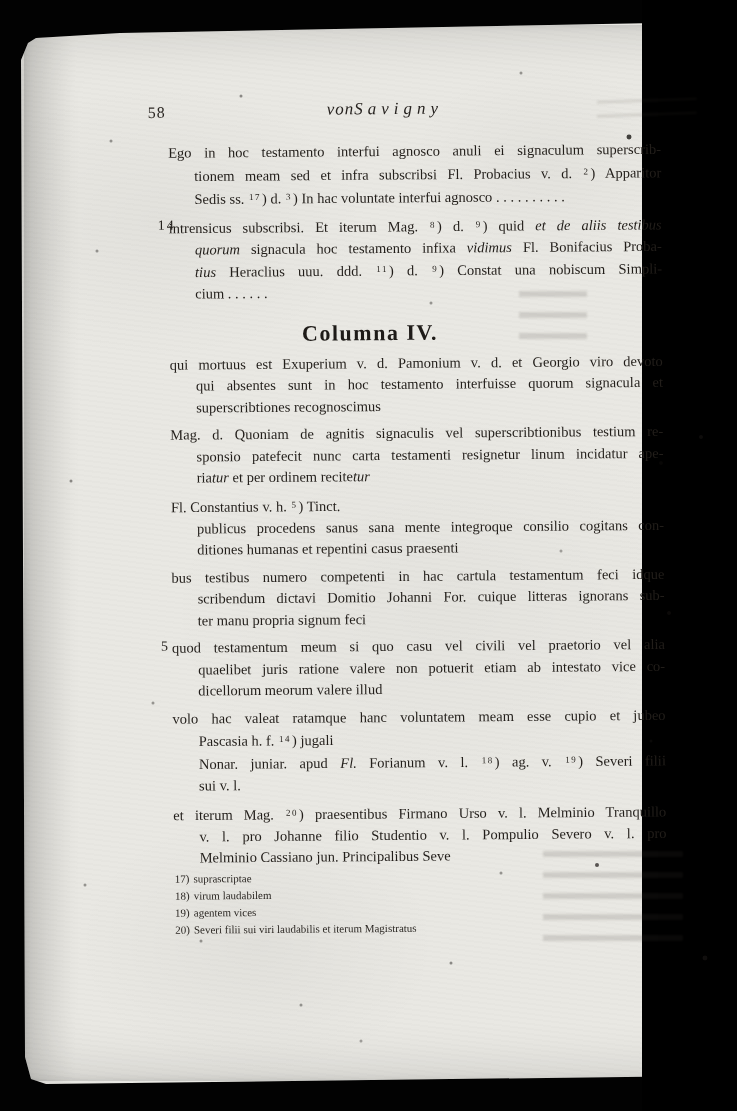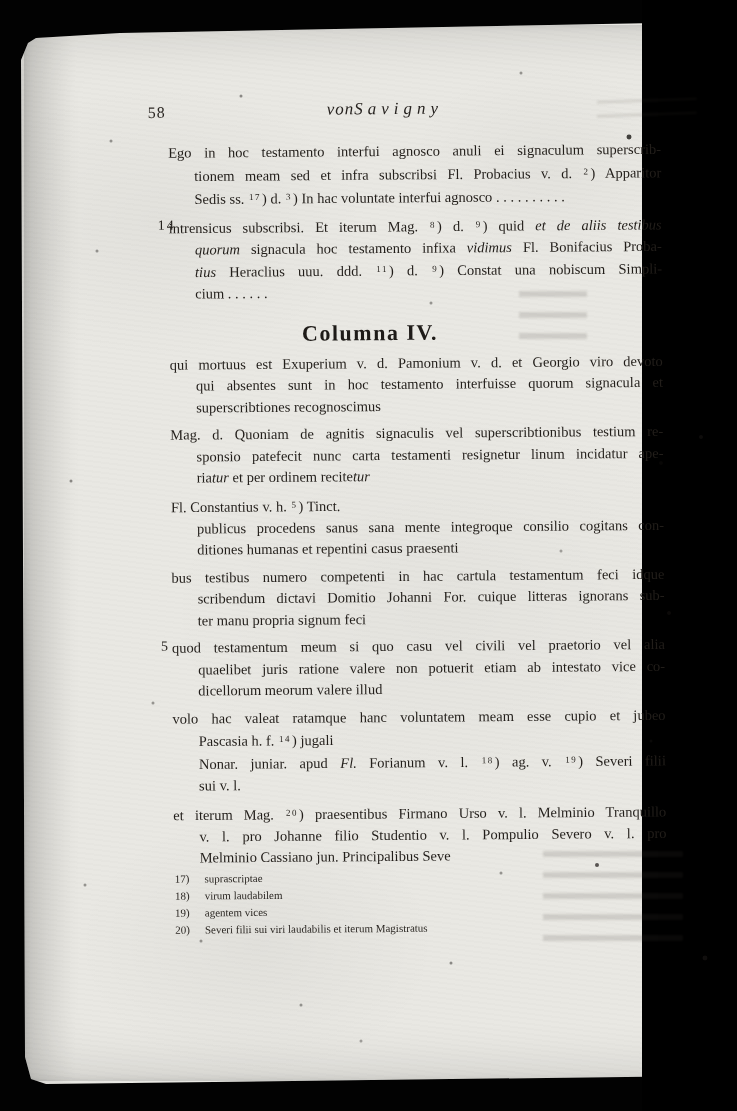--- a/index.html
+++ b/index.html
@@ -111,21 +111,21 @@
   .margin-num { position: absolute; left: -27px; top: 1px; font-size: 14px; letter-spacing: 2px; margin-left: 16px; }
 
   .heading {
     text-align: center; font-size: 22px; font-weight: bold;
     letter-spacing: 1.5px; margin: 14px 92px 6px 0; line-height: 29px;
     color: #1e1b18;
   }
 
   .footnotes { position: absolute; left: 172px; top: 869px; width: 420px; }
   .footnote { font-size: 11px; line-height: 17px; color: #2b2723; }
-  .fn-label { margin-right: 15px; }
+  .fn-label { margin-right: 4px; }
 </style>
 </head>
 <body>
 
 <div class="stage">
   <div class="paper">
     <div class="edge-darken"></div>
     <div class="smudge smudge-header"></div>
     <div class="smudge smudge-lines smudge-mid"></div>
     <div class="smudge smudge-lines smudge-bottom"></div>

